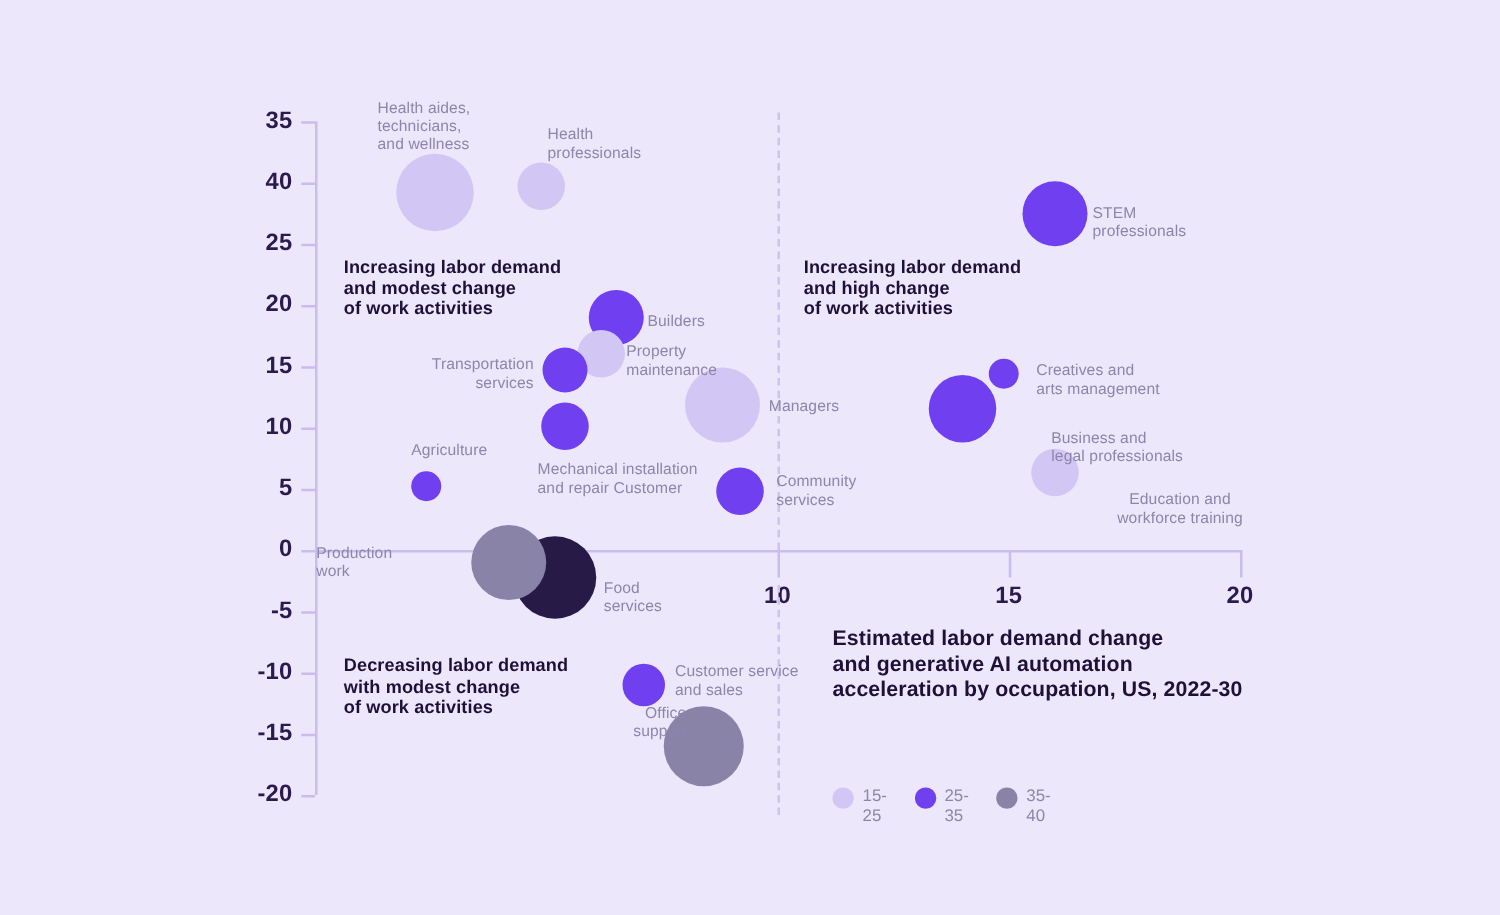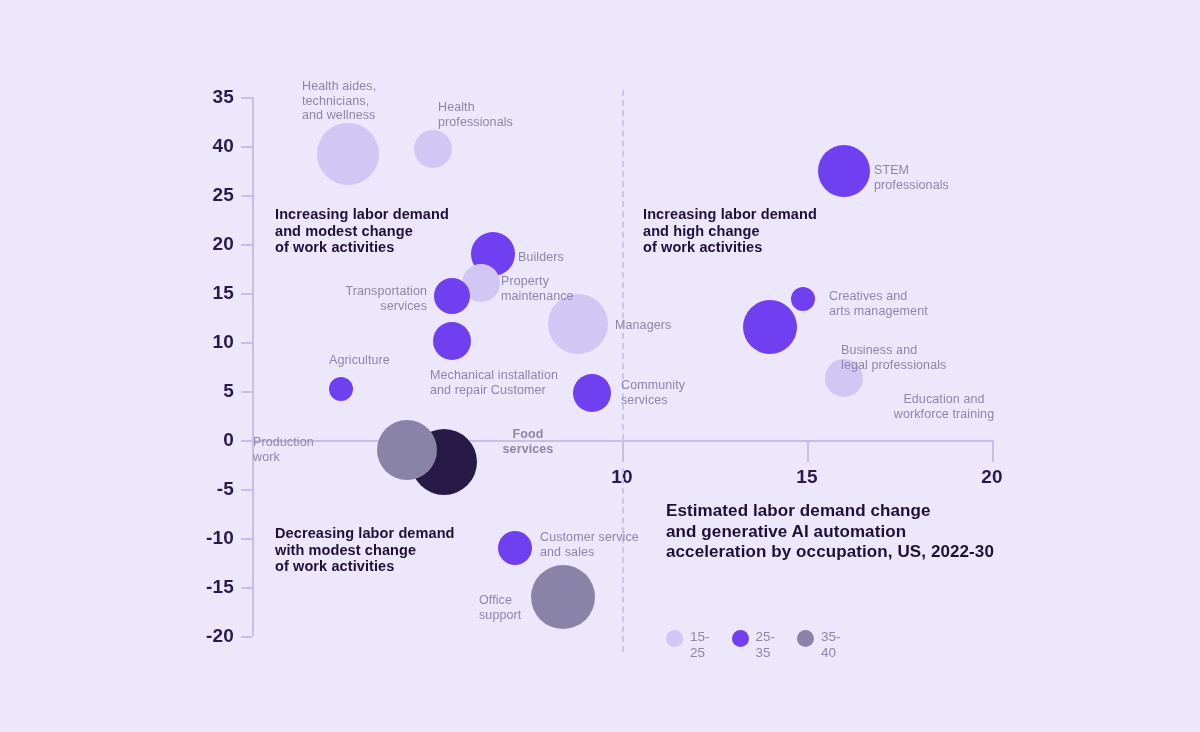--- a/index.html
+++ b/index.html
@@ -179,25 +179,25 @@
 and repair Customer</div>
       <div class="blabel" style="left:805px;top:343px;width:140px;text-align:left;margin-left:36px;">Business and
 legal professionals</div>
       <div class="blabel" style="left:329px;top:353px;width:100px;text-align:left;">Agriculture</div>
       <div class="blabel" style="left:621px;top:378px;width:100px;text-align:left;">Community
 services</div>
       <div class="blabel" style="left:874px;top:392px;width:140px;text-align:center;">Education and
 workforce training</div>
       <div class="blabel" style="left:253px;top:435px;width:90px;text-align:left;">Production
 work</div>
-      <div class="blabel" style="left:483px;top:427px;width:90px;text-align:center;font-weight:bold;">Food
+      <div class="blabel" style="left:483px;top:463px;width:90px;text-align:left;">Food
 services</div>
       <div class="blabel" style="left:540px;top:530px;width:130px;text-align:left;">Customer service
 and sales</div>
-      <div class="blabel" style="left:479px;top:593px;width:70px;text-align:left;">Office
+      <div class="blabel" style="left:479px;top:563px;width:70px;text-align:right;">Office
 support</div>
     </div>
 
   <div class="quad" id="quad-tl" style="left:275px;top:206px;width:230px;">Increasing labor demand
 and modest change
 of work activities</div>
   <div class="quad" id="quad-tr" style="left:643px;top:206px;width:230px;">Increasing labor demand
 and high change
 of work activities</div>
   <div class="quad" id="quad-bl" style="left:275px;top:525px;width:240px;">Decreasing labor demand

